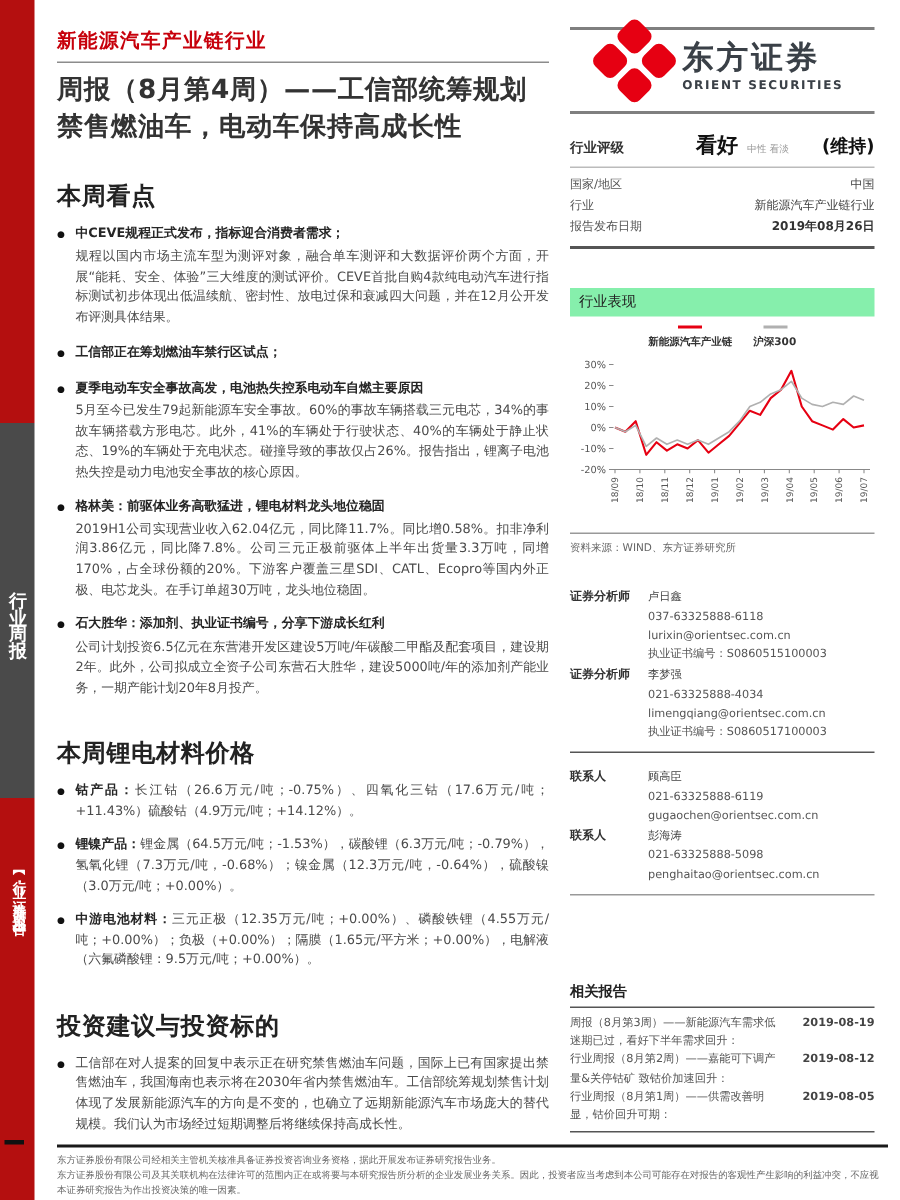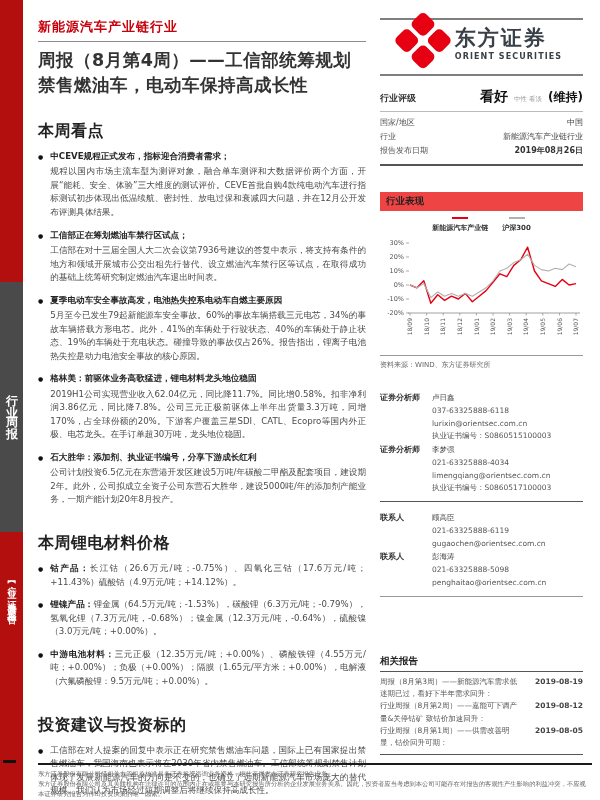--- a/index.html
+++ b/index.html
@@ -35,30 +35,30 @@
                grid-template-columns:19px 19px; grid-template-rows:19px 19px; gap:4px; }
   .logo-mark span { background:#e60012; border-radius:5px; display:block; }
   .logo-names { display:flex; flex-direction:column; }
   .logo-cn { font-size:21px; font-weight:bold; color:#3a4047; letter-spacing:2px; }
   .logo-en { font-size:8px; font-weight:bold; color:#3a4047; letter-spacing:1.1px; }
 
   
   .rating-row { display:flex; align-items:baseline; padding:6px 0 5px 0; }
   .rating-label { font-size:9px; font-weight:bold; color:#333; flex:1; }
   .rating-value { font-size:14px; font-weight:bold; color:#111; margin-right:6px; }
-  .rating-opts { font-size:6.5px; color:#999; margin-right:6px; }
+  .rating-opts { font-size:6.5px; color:#999; margin-right:22px; }
   .rating-keep { font-size:12px; font-weight:bold; color:#111; }
   .info-rows { border-top:1px solid #bbb; border-bottom:2px solid #555; padding:4px 0 6px 0; margin-bottom:26px; }
   .info-row { display:flex; font-size:8px; color:#555; line-height:1.75; }
   .info-row .lab { flex:1; }
   .info-row .val { text-align:right; color:#444; }
   .info-row .val.strong { font-weight:bold; color:#333; }
 
   
-  .sec-head { background:#ef4444; font-size:9.5px; font-weight:bold; color:#222; padding:3px 6px; margin-bottom:6px; }
+  .sec-head { background:#86efac; font-size:9.5px; font-weight:normal; color:#222; padding:3px 6px; margin-bottom:6px; }
   .legend { display:flex; justify-content:center; gap:14px; margin:2px 0 2px 0; }
   .legend-item { display:flex; align-items:center; gap:4px; font-size:7px; font-weight:bold; color:#333;flex-direction:column; }
   .legend-swatch { width:16px; height:0; border-top:2px solid; }
   .chart-wrap { border-bottom:1px solid #999; padding-bottom:4px; }
   .source { font-size:7px; color:#666; padding:4px 0 0 0; margin-bottom:22px; }
 
   
   .people { font-size:7.5px; color:#555; }
   .person { display:flex; margin-bottom:1px; }
   .person .role { width:52px; font-weight:bold; color:#333; font-size:8px; flex-shrink:0; }
@@ -118,21 +118,20 @@
         <span class="dot">●</span>
         <div class="btxt">
           <div class="btitle">中CEVE规程正式发布，指标迎合消费者需求；</div>
           <div class="bbody">规程以国内市场主流车型为测评对象，融合单车测评和大数据评价两个方面，开展“能耗、安全、体验”三大维度的测试评价。CEVE首批自购4款纯电动汽车进行指标测试初步体现出低温续航、密封性、放电过保和衰减四大问题，并在12月公开发布评测具体结果。</div>
         </div>
       </div>
       <div class="bullet">
         <span class="dot">●</span>
         <div class="btxt">
           <div class="btitle">工信部正在筹划燃油车禁行区试点；</div>
-          <div class="bbody">工信部在对十三届全国人大二次会议第7936号建议的答复中表示，将支持有条件的地方和领域开展城市公交出租先行替代、设立燃油汽车禁行区等试点，在取得成功的基础上统筹研究制定燃油汽车退出时间表。</div>
         </div>
       </div>
       <div class="bullet">
         <span class="dot">●</span>
         <div class="btxt">
           <div class="btitle">夏季电动车安全事故高发，电池热失控系电动车自燃主要原因</div>
           <div class="bbody">5月至今已发生79起新能源车安全事故。60%的事故车辆搭载三元电芯，34%的事故车辆搭载方形电芯。此外，41%的车辆处于行驶状态、40%的车辆处于静止状态、19%的车辆处于充电状态。碰撞导致的事故仅占26%。报告指出，锂离子电池热失控是动力电池安全事故的核心原因。</div>
         </div>
       </div>
       <div class="bullet">

